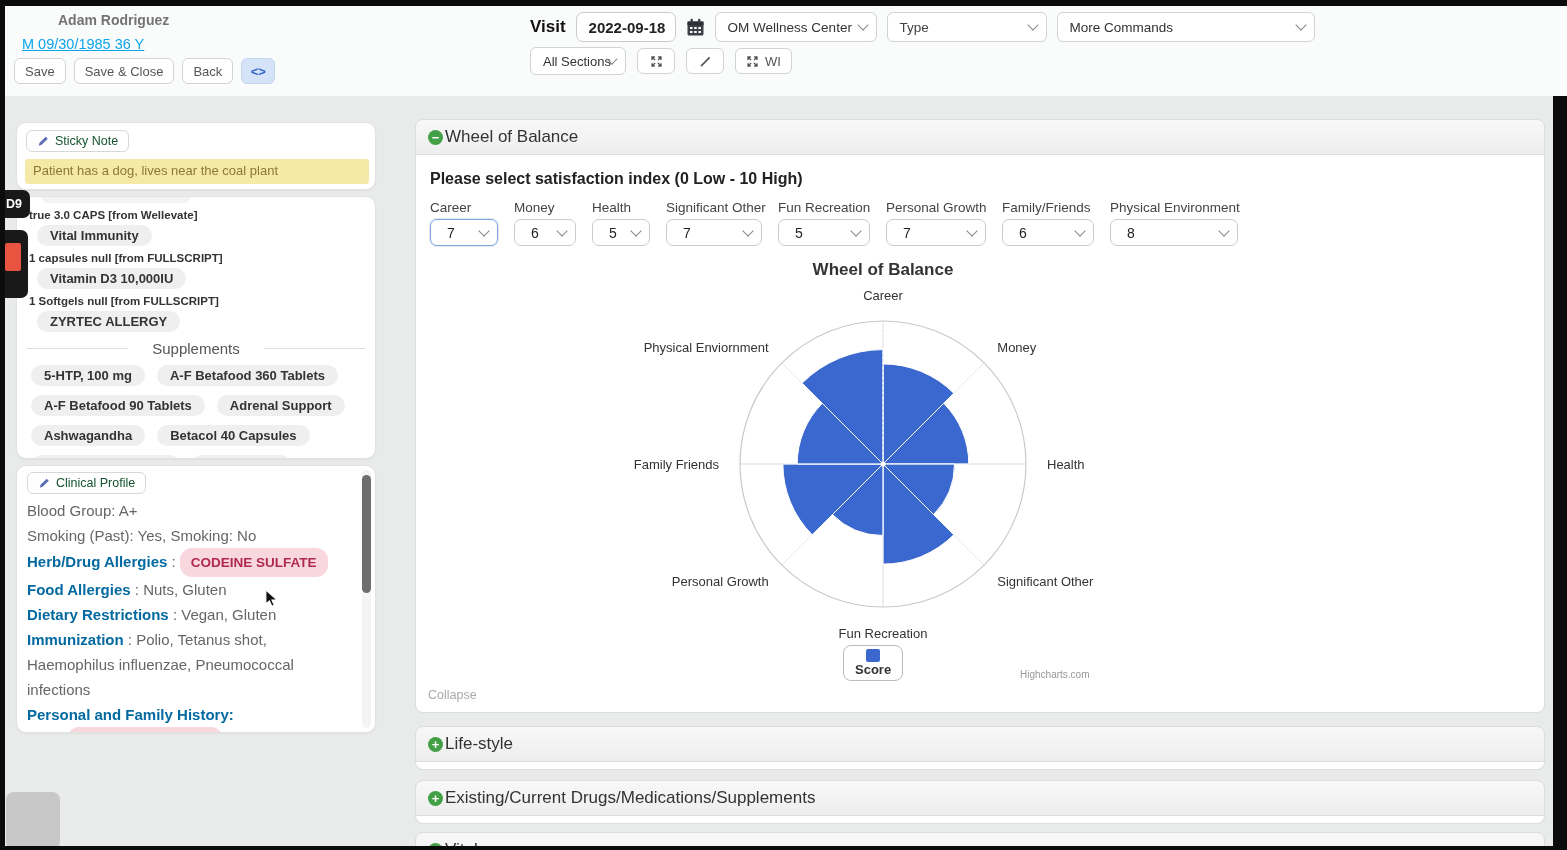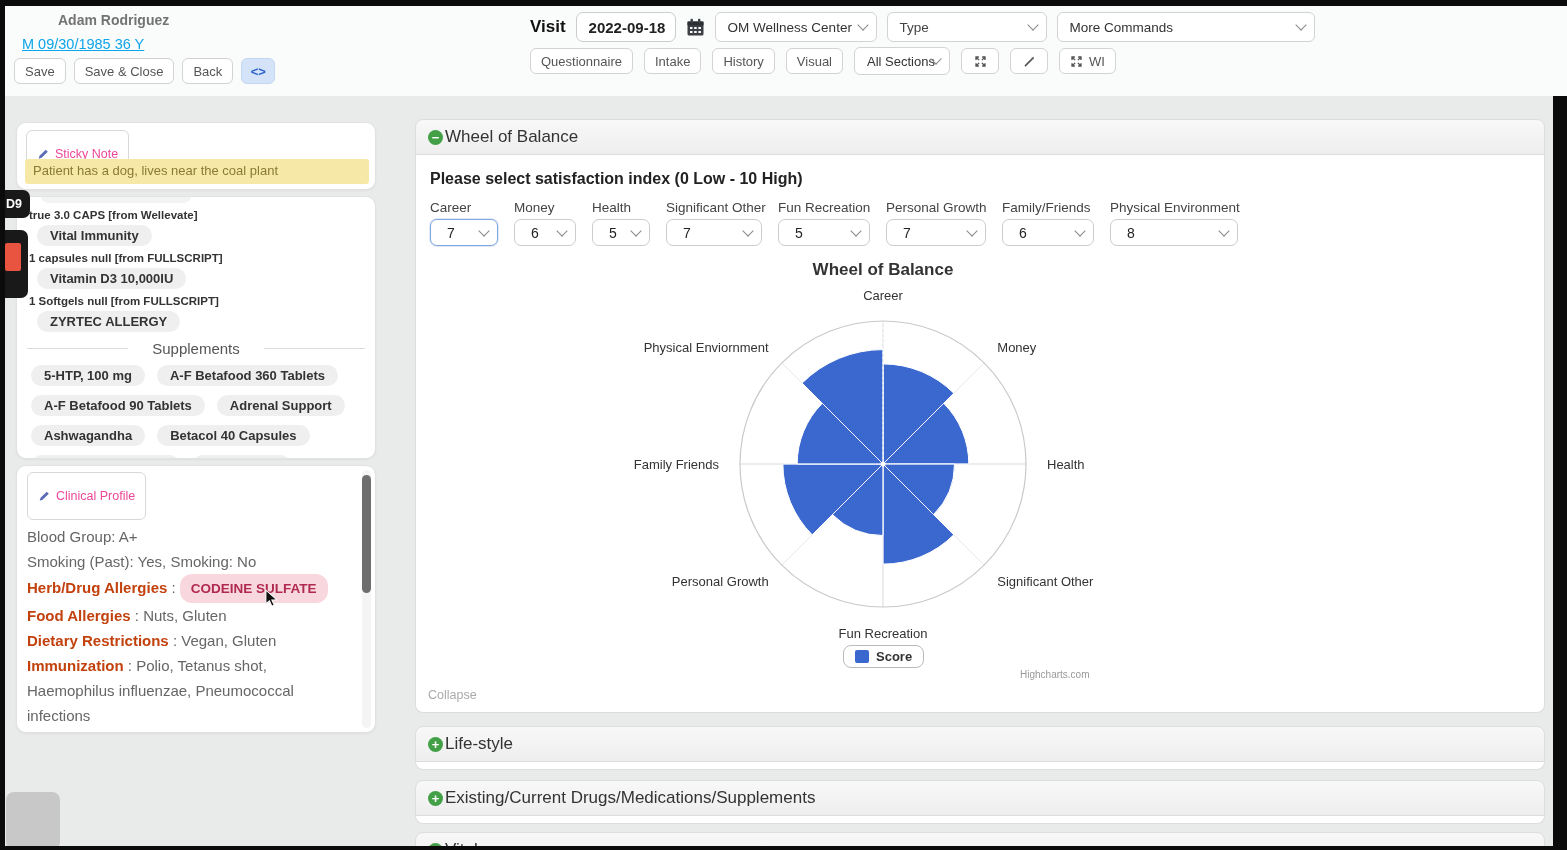--- a/index.html
+++ b/index.html
@@ -20,43 +20,43 @@
   .dropdown { position:relative; display:flex; align-items:center; background:#fff; border:1px solid #d3d3d3; border-radius:6px;
          color:#333; font-size:13.5px; padding:0 24px 0 12px; white-space:nowrap; }
   .dropdown::after, .sel::after { content:""; position:absolute; right:9px; top:50%; width:7px; height:7px; margin-top:-6px;
          border-right:1.8px solid #888; border-bottom:1.8px solid #888; transform:rotate(45deg); }
   .card { position:absolute; background:#fff; border:1px solid #e2e2e2; border-radius:10px; box-shadow:0 1px 2px rgba(0,0,0,.05); }
 
   .pill { display:inline-block; background:#efefef; border-radius:12px; padding:3px 13px; font-size:13px; font-weight:bold; color:#333; }
   .pinkpill { display:inline-block; background:#f8d7de; border-radius:12px; padding:2px 11px; font-size:13.5px; font-weight:bold; color:#b02a50; }
 
   .note-btn { display:inline-flex; align-items:center; gap:6px; border:1px solid #d8d8d8; border-radius:6px; background:#fff;
-         color:#ec4899; font-size:12.5px; padding:16px 10px; }
+         color:#14532d; font-size:12.5px; padding:3px 10px; }
 
   .section-bar { position:absolute; left:415px; width:1130px; height:36px; background:linear-gradient(#f8f8f8,#eeeeee);
          border:1px solid #ddd; border-radius:8px; display:flex; align-items:center; padding-left:12px; }
   .section-bar .ttl { font-size:17px; color:#333; }
   .gcircle { display:inline-flex; align-items:center; justify-content:center; width:15px; height:15px; border-radius:50%;
          background:#43a047; color:#fff; font-size:13px; font-weight:bold; line-height:1; margin-right:2px; }
   .panel-tail { position:absolute; left:415px; width:1130px; height:8px; background:#fff; border:1px solid #ddd; border-top:none; border-radius:0 0 8px 8px; }
 
   .sel { position:relative; background:#fff; border:1px solid #ccc; border-radius:7px; height:27px; display:flex;
          align-items:center; padding-left:16px; font-size:14px; color:#222; }
   .sel.focused { border:1.5px solid #7fa8e0; box-shadow:0 0 0 1px rgba(127,168,224,.25); }
 
   .sel-label { font-size:13.5px; color:#444; margin-bottom:4px; white-space:nowrap; }
 
   .medtext { font-size:11.5px; font-weight:bold; color:#333; margin:6px 0 2px 2px; }
   .medpill-row { margin:4px 0 2px 10px; }
 
   .cp-line { font-size:15px; color:#666; line-height:25px; }
-  .cp-line b { color:#c2410c; }
-
-  .legend-box { position:absolute; display:flex; align-items:center; gap:7px; border:1px solid #bbb; border-radius:8px;
-         background:#fff; padding:3px 11px; font-size:13px; font-weight:bold; color:#333; }
+  .cp-line b { color:#0369a1; }
+
+  .legend-box { position:absolute; display:flex; align-items:center; border:1px solid #bbb; border-radius:8px;
+         background:#fff; padding:3px 11px; font-size:13px; font-weight:bold; color:#333;flex-direction:column; }
   .legend-swatch { width:14px; height:13px; background:#3b68cf; border-radius:2px; }
 
   .icon-btn { width:38px; justify-content:center; }
   svg text { font-family:"Liberation Sans", sans-serif; }
 </style>
 </head>
 <body>
 
 <div id="stage">
 
@@ -99,26 +99,20 @@
       </span>
     <span class="dropdown" style="height:30px; width:160px; color:#444;">
         <span>Type</span>
       </span>
     <span class="dropdown" style="height:30px; width:258px;">
         <span>More Commands</span>
       </span>
   </div>
 
   <div class="abs" style="left:530px; top:47px; z-index:10; display:flex; align-items:center; gap:11px;">
-    <span id="quickbtns" style="display:inline-flex; gap:11px;">
-        <span class="btn">Questionnaire</span>
-        <span class="btn">Intake</span>
-        <span class="btn">History</span>
-        <span class="btn">Visual</span>
-      </span>
     <span class="dropdown" style="height:28px; width:96px; font-size:13px;">
         <span>All Sections</span>
       </span>
     <span class="btn icon-btn">
       <span style="display:inline-flex;">
         <svg width="13" height="13" viewBox="0 0 16 16" stroke="#555" stroke-width="1.7" fill="none">
             <path d="M6.3 6.3 L2.5 2.5 M2.5 6 V2.5 H6"></path>
             <path d="M9.7 6.3 L13.5 2.5 M10 2.5 H13.5 V6"></path>
             <path d="M6.3 9.7 L2.5 13.5 M2.5 10 V13.5 H6"></path>
             <path d="M9.7 9.7 L13.5 13.5 M13.5 10 V13.5 H10"></path>

